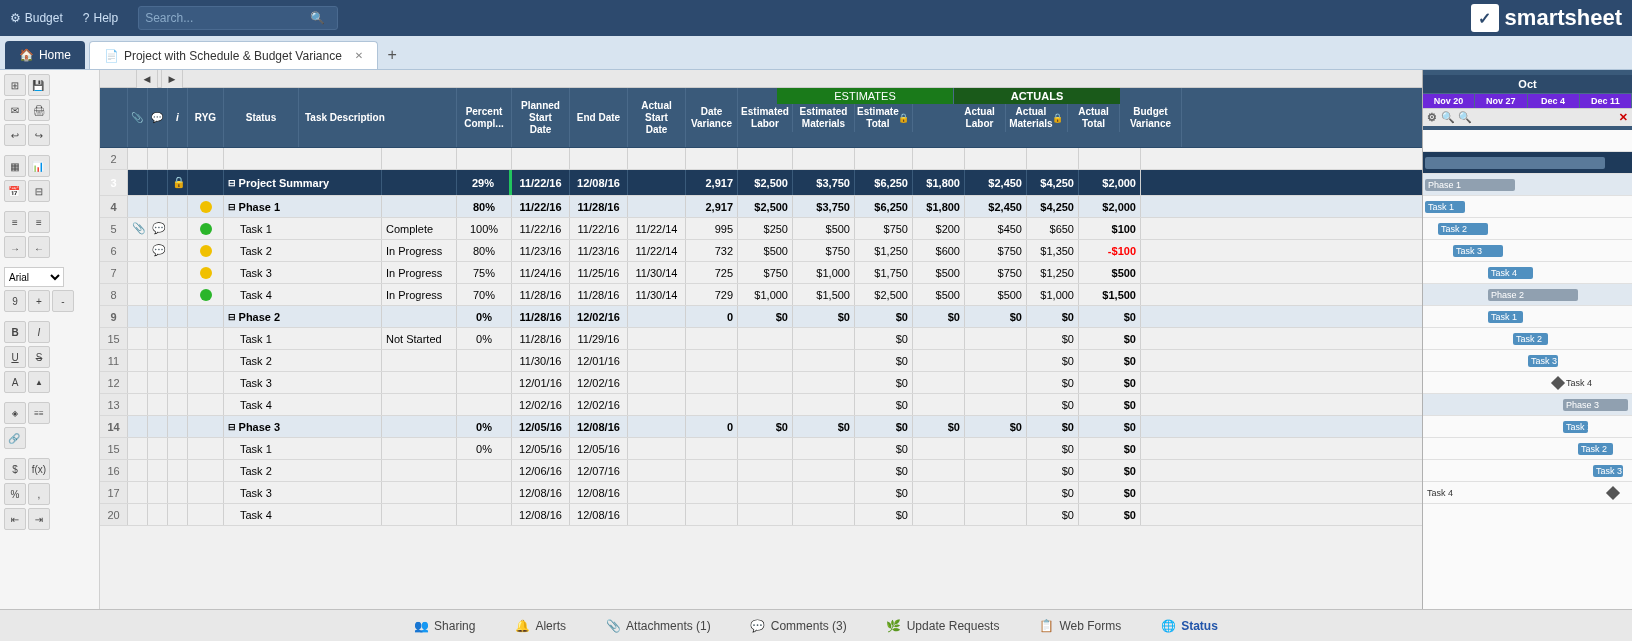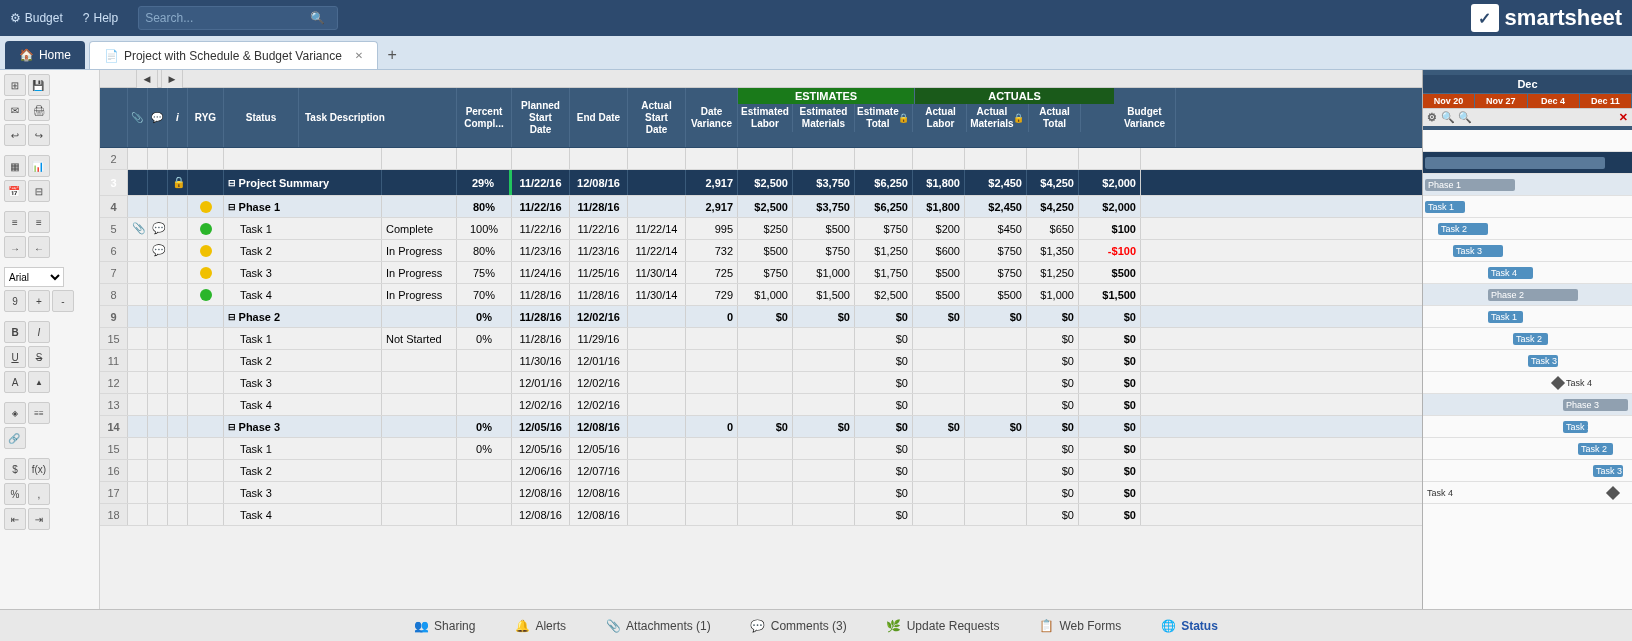--- a/index.html
+++ b/index.html
@@ -188,23 +188,24 @@
       justify-content: flex-start;
       padding-left: 6px;
     }
 
     
     .estimates-bar {
       background: #1a7a1a;
       color: white;
       text-align: center;
       font-size: 11px;
-      font-weight: bold;
+      font-weight: normal;
       padding: 2px;
       border-right: 1px solid #4a6a8a;
+      margin-left: 39px;
     }
     .actuals-bar {
       background: #1a5a1a;
       color: white;
       text-align: center;
       font-size: 11px;
       font-weight: bold;
       padding: 2px;
     }
 
@@ -295,21 +296,21 @@
       background: #2d4a6a;
       color: white;
       text-align: center;
       font-size: 11px;
       font-weight: bold;
       padding: 3px;
       border-bottom: 1px solid #4a6a8a;
     }
     .gantt-week-row {
       display: flex;
-      background: #c2410c;
+      background: #6d28d9;
     }
     .gantt-week {
       flex: 1;
       text-align: center;
       color: white;
       font-size: 9px;
       padding: 2px;
       border-right: 1px solid #4a6a8a;
     }
     .gantt-rows {
@@ -551,21 +552,21 @@
       <div style="display:flex;flex-direction:column;flex-shrink:0;">
         <div class="estimates-bar" style="width:177px;">ESTIMATES</div>
         <div style="display:flex;">
           <div class="col-hdr w-el">Estimated<br>Labor</div>
           <div class="col-hdr w-em">Estimated<br>Materials</div>
           <div class="col-hdr w-et" style="position:relative;">Estimate<br>Total<br><span class="lock-icon">🔒</span></div>
         </div>
       </div>
 
       <div style="display:flex;flex-direction:column;flex-shrink:0;">
-        <div class="actuals-bar" style="width:199px;">ACTUALS</div>
+        <div class="actuals-bar" style="width:166px;">ACTUALS</div>
         <div style="display:flex;">
           <div class="col-hdr w-al">Actual<br>Labor</div>
           <div class="col-hdr w-am">Actual<br>Materials<br><span class="lock-icon">🔒</span></div>
           <div class="col-hdr w-at">Actual<br>Total</div>
         </div>
       </div>
       <div class="col-hdr w-bv">Budget<br>Variance</div>
     </div>
 
     <div class="grid-rows">
@@ -934,21 +935,21 @@
         <div class="cell w-el right"></div>
         <div class="cell w-em right"></div>
         <div class="cell w-et right">$0</div>
         <div class="cell w-al right"></div>
         <div class="cell w-am right"></div>
         <div class="cell w-at right">$0</div>
         <div class="cell w-bv right bold">$0</div>
       </div>
 
       <div class="grid-row">
-        <div class="row-num cell w-meta">18</div>
+        <div class="row-num cell w-meta">20</div>
         <div class="cell w-flags"></div>
         <div class="cell w-attach"></div>
         <div class="cell w-info"></div>
         <div class="cell w-ryg center"></div>
         <div class="cell w-task indent1">Task 4</div>
         <div class="cell w-status"></div>
         <div class="cell w-pct center"></div>
         <div class="cell w-psd center">12/08/16</div>
         <div class="cell w-ed center">12/08/16</div>
         <div class="cell w-asd center"></div>
@@ -960,21 +961,21 @@
         <div class="cell w-am right"></div>
         <div class="cell w-at right">$0</div>
         <div class="cell w-bv right bold">$0</div>
       </div>
 
     </div>
   </div>
 
   <div id="gantt-area">
     <div class="gantt-header">
-      <div class="gantt-month-row" style="width:100%;">Dec</div>
+      <div class="gantt-month-row" style="width:100%;">Oct</div>
       <div class="gantt-week-row" style="width:100%;">
         <div class="gantt-week">Nov 20</div>
         <div class="gantt-week">Nov 27</div>
         <div class="gantt-week">Dec 4</div>
         <div class="gantt-week">Dec 11</div>
       </div>
 
       <div style="display:flex;background:#e8e8e8;width:100%;height:18px;align-items:center;padding:0 4px;gap:4px;border-top:1px solid #ccc;">
         <span style="font-size:11px;color:#666;">⚙</span>
         <span style="font-size:11px;color:#666;">🔍</span>

